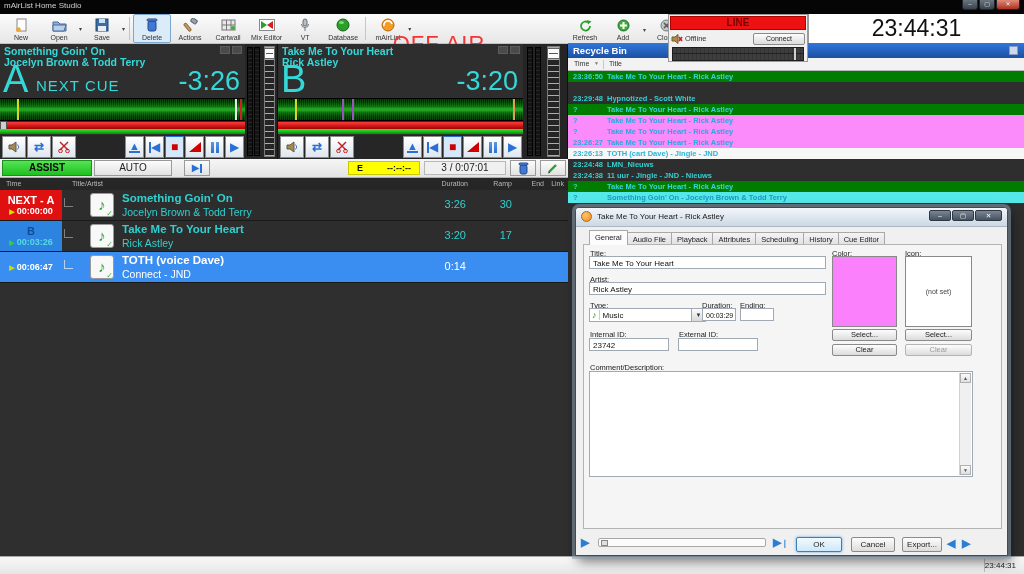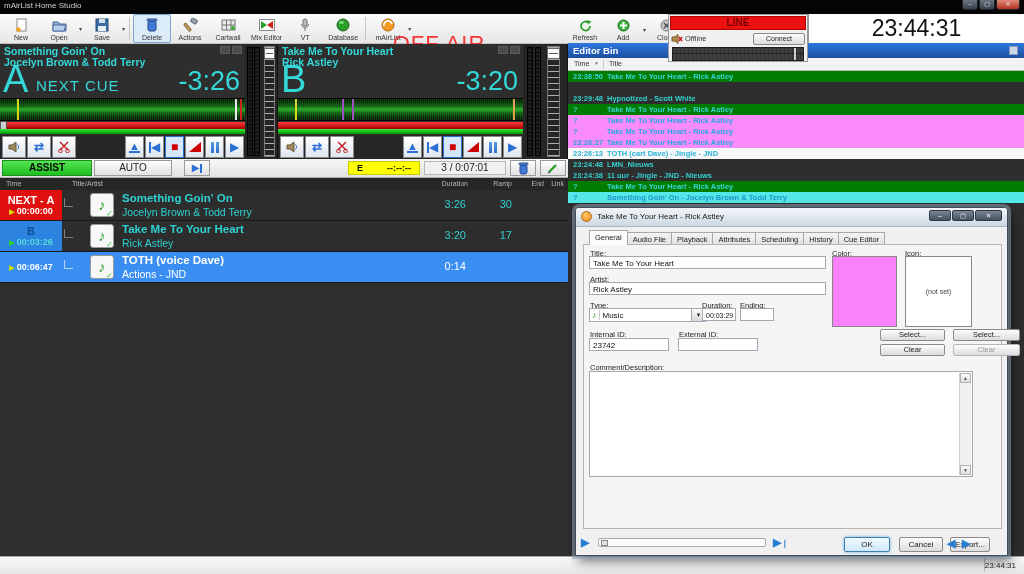--- a/index.html
+++ b/index.html
@@ -115,21 +115,21 @@
   .dlg-titletext{position:absolute;left:21px;top:4px;font-size:8px;color:#1a1a1a;}
   .dlg-winbtn{position:absolute;top:2px;height:11px;background:linear-gradient(#7a8694,#45515e);border:1px solid #2c3844;border-radius:2px;box-sizing:border-box;color:#fff;font-size:6.5px;line-height:9px;text-align:center;}
   .tabs{position:absolute;left:13px;top:22px;display:flex;align-items:flex-end;}
   .tab{height:13px;background:linear-gradient(#f4f4f4,#e0e0e0);border:1px solid #a8a8a8;border-bottom:none;font-size:7.5px;color:#222;padding:2px 5px 0 5px;margin-right:-1px;box-sizing:border-box;}
   .tab.active{height:15px;background:#fcfcfc;position:relative;z-index:2;}
   .tabpanel{position:absolute;left:7px;top:36px;width:419px;height:285px;background:#f5f5f5;border:1px solid #b4b4b4;box-sizing:border-box;}
   .dlbl{position:absolute;font-size:7.5px;color:#222;white-space:nowrap;}
   .dinput{position:absolute;background:#fff;border:1px solid #a0aab4;box-sizing:border-box;font-size:8px;color:#111;padding:1px 3px;line-height:11px;white-space:nowrap;overflow:hidden;}
   .swatch{position:absolute;border:1px solid #888;box-sizing:border-box;}
   .iconbox{position:absolute;background:#fff;border:1px solid #888;box-sizing:border-box;display:flex;align-items:center;justify-content:center;font-size:7px;color:#444;}
-  .dbtn{position:absolute;background:linear-gradient(#fdfdfd,#dcdcdc);border:1px solid #8a8a8a;border-radius:2px;box-sizing:border-box;font-size:7.5px;color:#222;text-align:center;margin-left:48px;}
+  .dbtn{position:absolute;background:linear-gradient(#fdfdfd,#dcdcdc);border:1px solid #8a8a8a;border-radius:2px;box-sizing:border-box;font-size:7.5px;color:#222;text-align:center;}
   .dbtn.disabled{color:#9a9a9a;border-color:#b5b5b5;}
   .dbtn.okfocus{border:1px solid #3c7fb1;box-shadow:0 0 3px #58a6e8;background:linear-gradient(#f2f9ff,#cfe8fa);}
   .combo{position:absolute;background:#fff;border:1px solid #a0aab4;box-sizing:border-box;display:flex;align-items:center;}
   .combo .cnote{color:#2aa02a;font-size:9px;padding:0 2px;border-right:1px solid #ccc;}
   .combo .ctext{font-size:8px;color:#111;padding-left:3px;flex:1;}
   .combo .cdrop{width:13px;align-self:stretch;background:linear-gradient(#fdfdfd,#d8d8d8);border-left:1px solid #a0aab4;font-size:6px;color:#333;text-align:center;line-height:12px;}
   .textarea{position:absolute;background:#fff;border:1px solid #a0aab4;box-sizing:border-box;}
   .scrollcol{position:absolute;right:1px;top:1px;bottom:1px;width:11px;background:#f0f0f0;border-left:1px solid #d0d0d0;}
   .scrbtn{position:absolute;left:0;right:0;height:10px;background:linear-gradient(#fbfbfb,#dedede);border:1px solid #b0b0b0;box-sizing:border-box;font-size:5px;color:#555;text-align:center;line-height:8px;}
   .slider{position:absolute;background:#fbfbfb;border:1px solid #a8a8a8;border-radius:2px;box-sizing:border-box;}
@@ -289,21 +289,21 @@
           </span>
         <span class="tlabel">Close</span>
       </div>
     </div>
   </div>
 
   <div class="abs clockpanel">23:44:31</div>
 
   <div class="abs right-bg"></div>
   <div class="abs rb-head">
-    <span>Editor Bin</span>
+    <span>Recycle Bin</span>
     <span class="rb-headicon"></span>
   </div>
   <div class="abs rb-colhead">
     <span style="left:6px;">Time</span>
     <span style="left:26px;font-size:5px;color:#777;">▼</span>
     <span class="rb-divider"></span>
     <span style="left:41px;">Title</span>
   </div>
   <div class="abs rbrow rb-green" style="top:71px;">
       <span class="rb-time">23:36:50</span>
@@ -568,21 +568,21 @@
   <div class="abs plrow selected" style="top:252px;">
     <div class="cell-left">
       <span class="ptime white-text">
           <span class="parrow" style="color:#c8e000;">▶</span>
           <span>00:06:47</span>
         </span>
     </div>
     <span class="connector" style="border-color:#b8d4f4;"></span>
     <div class="noteicon"><span class="nt">♪</span><span class="chk">✓</span></div>
     <span class="pl-t1 white-text">TOTH (voice Dave)</span>
-    <span class="pl-t2 white-text">Actions - JND</span>
+    <span class="pl-t2 white-text">Connect - JND</span>
     <span class="pl-dur white-text">0:14</span>
     <span class="pl-ramp white-text"></span>
   </div>
   <div class="abs plempty"></div>
 
   <div class="abs dialog">
     <div class="dlg-title">
       <span class="dlg-appicon"></span>
       <span class="dlg-titletext">Take Me To Your Heart - Rick Astley</span>
       <span class="dlg-winbtn" style="right:56px;width:22px;">–</span>

